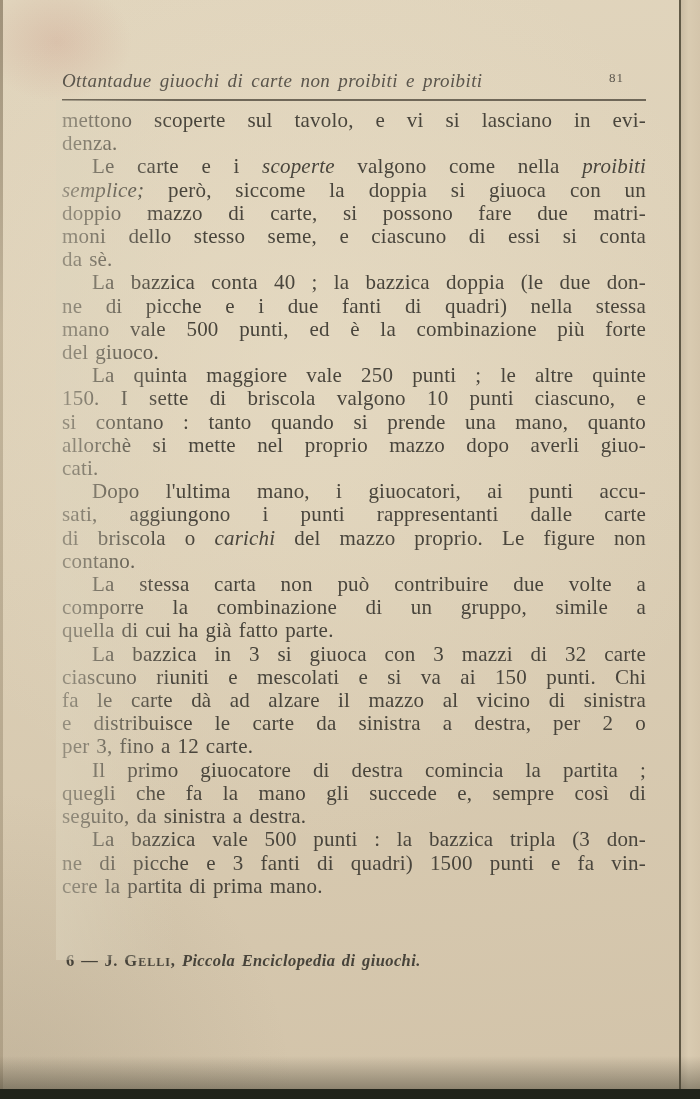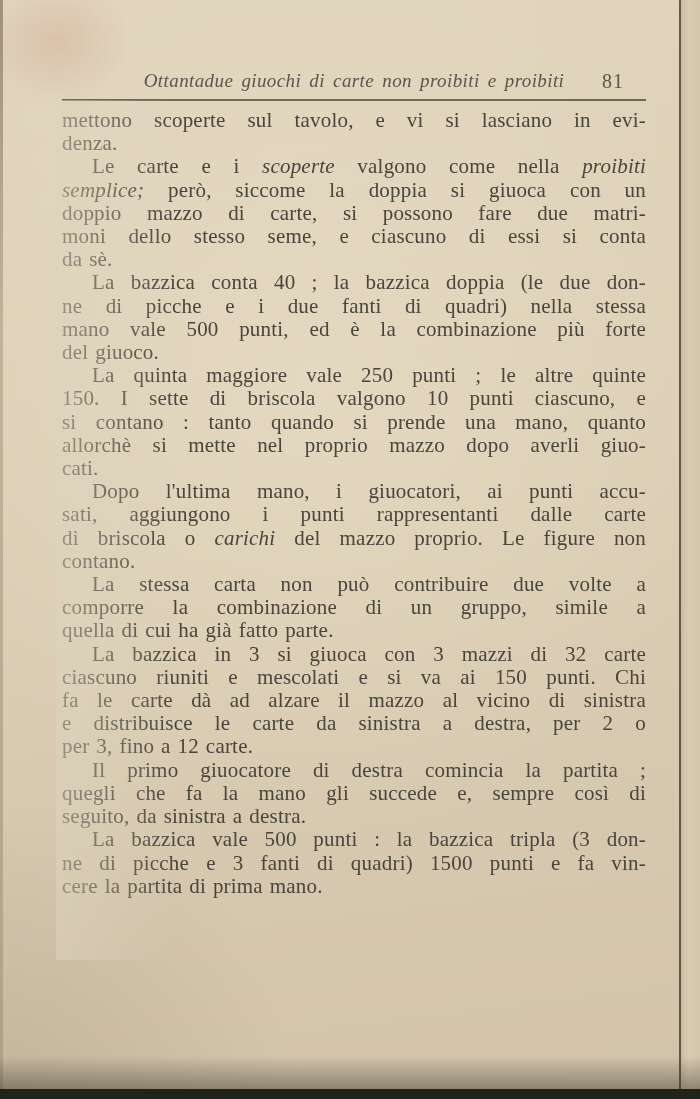--- a/index.html
+++ b/index.html
@@ -25,23 +25,23 @@
   .right-page-strip{position:absolute;left:681px;right:0;top:0;bottom:9px;
     background:linear-gradient(to right,#cbbda4,#d9cbb1 40%,#d4c5ab);}
   .bottom-shadow{position:absolute;left:0;right:0;bottom:9px;height:34px;
     background:linear-gradient(to bottom, rgba(70,66,52,0), rgba(70,66,52,.5));}
   .bottom-scan-band{position:absolute;left:0;right:0;bottom:0;height:10px;background:var(--band);}
   .left-fade-overlay{position:absolute;left:56px;top:100px;width:120px;height:860px;z-index:5;
     pointer-events:none;
     background:linear-gradient(to right, rgba(221,212,189,.55), rgba(221,212,189,0));}
   
   .header{position:absolute;left:62px;width:584px;top:70px;height:26px;color:var(--ink-light);}
-  .header-title{position:absolute;left:0;right:0;text-align:center;
+  .header-title{position:absolute;left:0;right:0;
     font-style:italic;font-size:19px;letter-spacing:.4px;word-spacing:3px;}
-  .header-page-number{position:absolute;right:22px;top:0;font-size:20px;letter-spacing:1px;}
+  .header-page-number{position:absolute;right:22px;top:0;font-size:13px;letter-spacing:1px;}
   .header-rule{position:absolute;left:62px;top:99px;width:584px;height:0;
     border-top:2px solid var(--rule);opacity:.85;}
   
   .body{position:absolute;left:62px;width:584px;top:109px;
     font-size:21px;line-height:23.2px;color:var(--ink);
     letter-spacing:.2px;word-spacing:1.5px;}
   .para{margin:0;}
   .line{display:block;}
   .line.jl{text-align:justify;text-align-last:justify;}
   .line.first{text-indent:30px;}
@@ -114,20 +114,21 @@
         <div class="line jl">quegli che fa la mano gli succede e, sempre così di</div>
         <div class="line">seguito, da sinistra a destra.</div>
       </div>
       <div class="para">
         <div class="line jl first">La bazzica vale 500 punti : la bazzica tripla (3 don-</div>
         <div class="line jl">ne di picche e 3 fanti di quadri) 1500 punti e fa vin-</div>
         <div class="line">cere la partita di prima mano.</div>
       </div>
     </div>
 
+  <div class="footer">6 — J. <span class="sc">Gelli</span>, <i>Piccola Enciclopedia di giuochi.</i></div>
 
   <div class="left-fade-overlay"></div>
   <div class="left-edge-shadow"></div>
   <div class="page-edge-line"></div>
   <div class="right-page-strip"></div>
   <div class="bottom-shadow"></div>
   <div class="bottom-scan-band"></div>
 
 </div>
 

